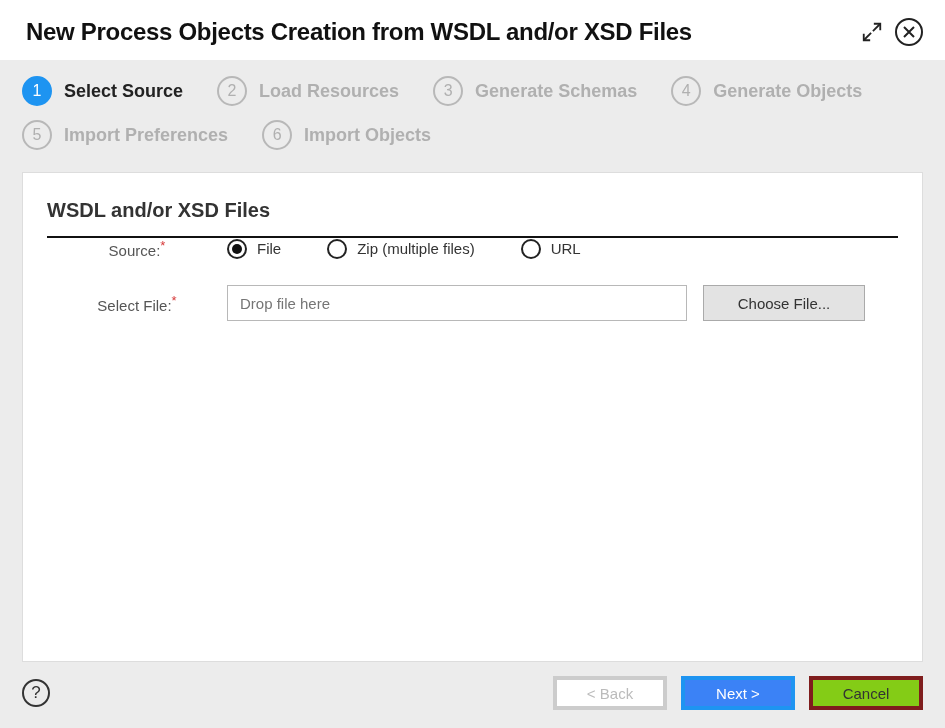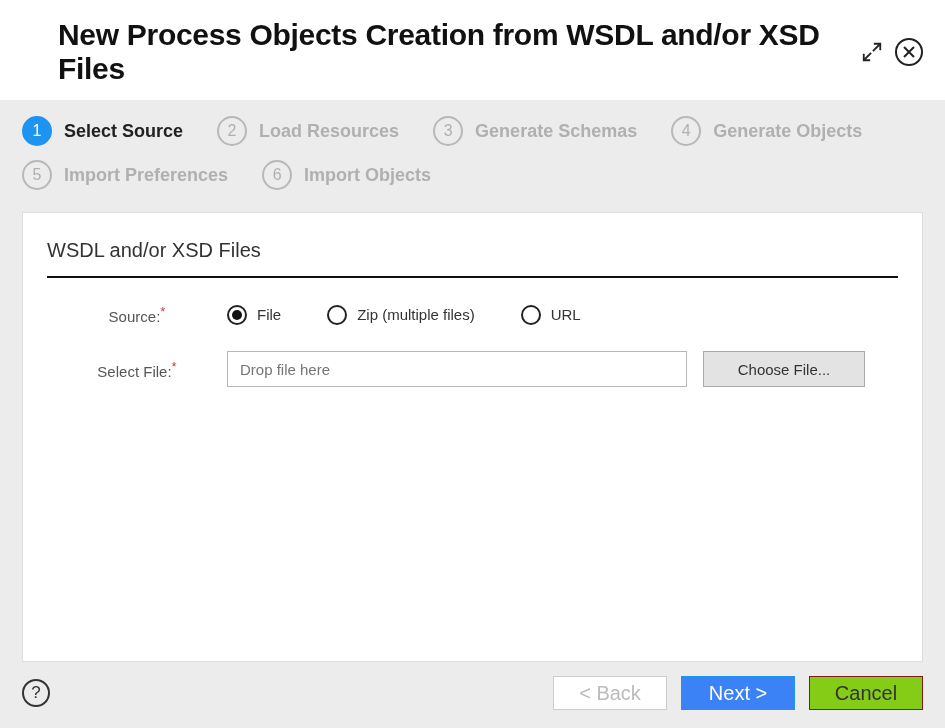--- a/index.html
+++ b/index.html
@@ -20,25 +20,24 @@
       display: flex;
       flex-direction: column;
     }
     .titlebar {
       display: flex;
       align-items: center;
       justify-content: space-between;
       padding: 18px 22px 14px 26px;
     }
     .titlebar h1 {
-      font-size: 30px;
+      font-size: 24px;
       font-weight: 700;
       color: #111;
       letter-spacing: -0.3px;
-      margin-left: 32px;
     }
     .titlebar-icons {
       display: flex;
       align-items: center;
       gap: 12px;
     }
     .icon-btn {
       cursor: pointer;
       display: flex;
       align-items: center;
@@ -110,25 +109,24 @@
 
     .panel {
       background: #fff;
       margin: 10px 22px 0 22px;
       flex: 1;
       border: 1px solid #ddd;
       padding: 26px 24px 20px 24px;
     }
     .panel-title {
       font-size: 20px;
-      font-weight: 400;
+      font-weight: 700;
       color: #333;
       padding-bottom: 14px;
       border-bottom: 2px solid #111;
-      margin-bottom: 26px;
     }
 
     .form-row {
       display: flex;
       align-items: center;
       margin-bottom: 26px;
     }
     .form-label {
       width: 180px;
       font-size: 15px;
@@ -221,22 +219,22 @@
       cursor: pointer;
       font-weight: 400;
     }
     .footer-spacer {
       flex: 1;
     }
     .footer-btn {
       height: 34px;
       width: 114px;
       margin-left: 14px;
-      font-size: 20px;
-      border: 1px solid #7f1d1d;
+      font-size: 15px;
+      border: 4px solid #7f1d1d;
       cursor: pointer;
       font-family: inherit;
     }
     .btn-back {
       background: #fff;
       color: #bbb;
       border-color: #ccc;
     }
     .btn-next {
       background: #3b82f6;

